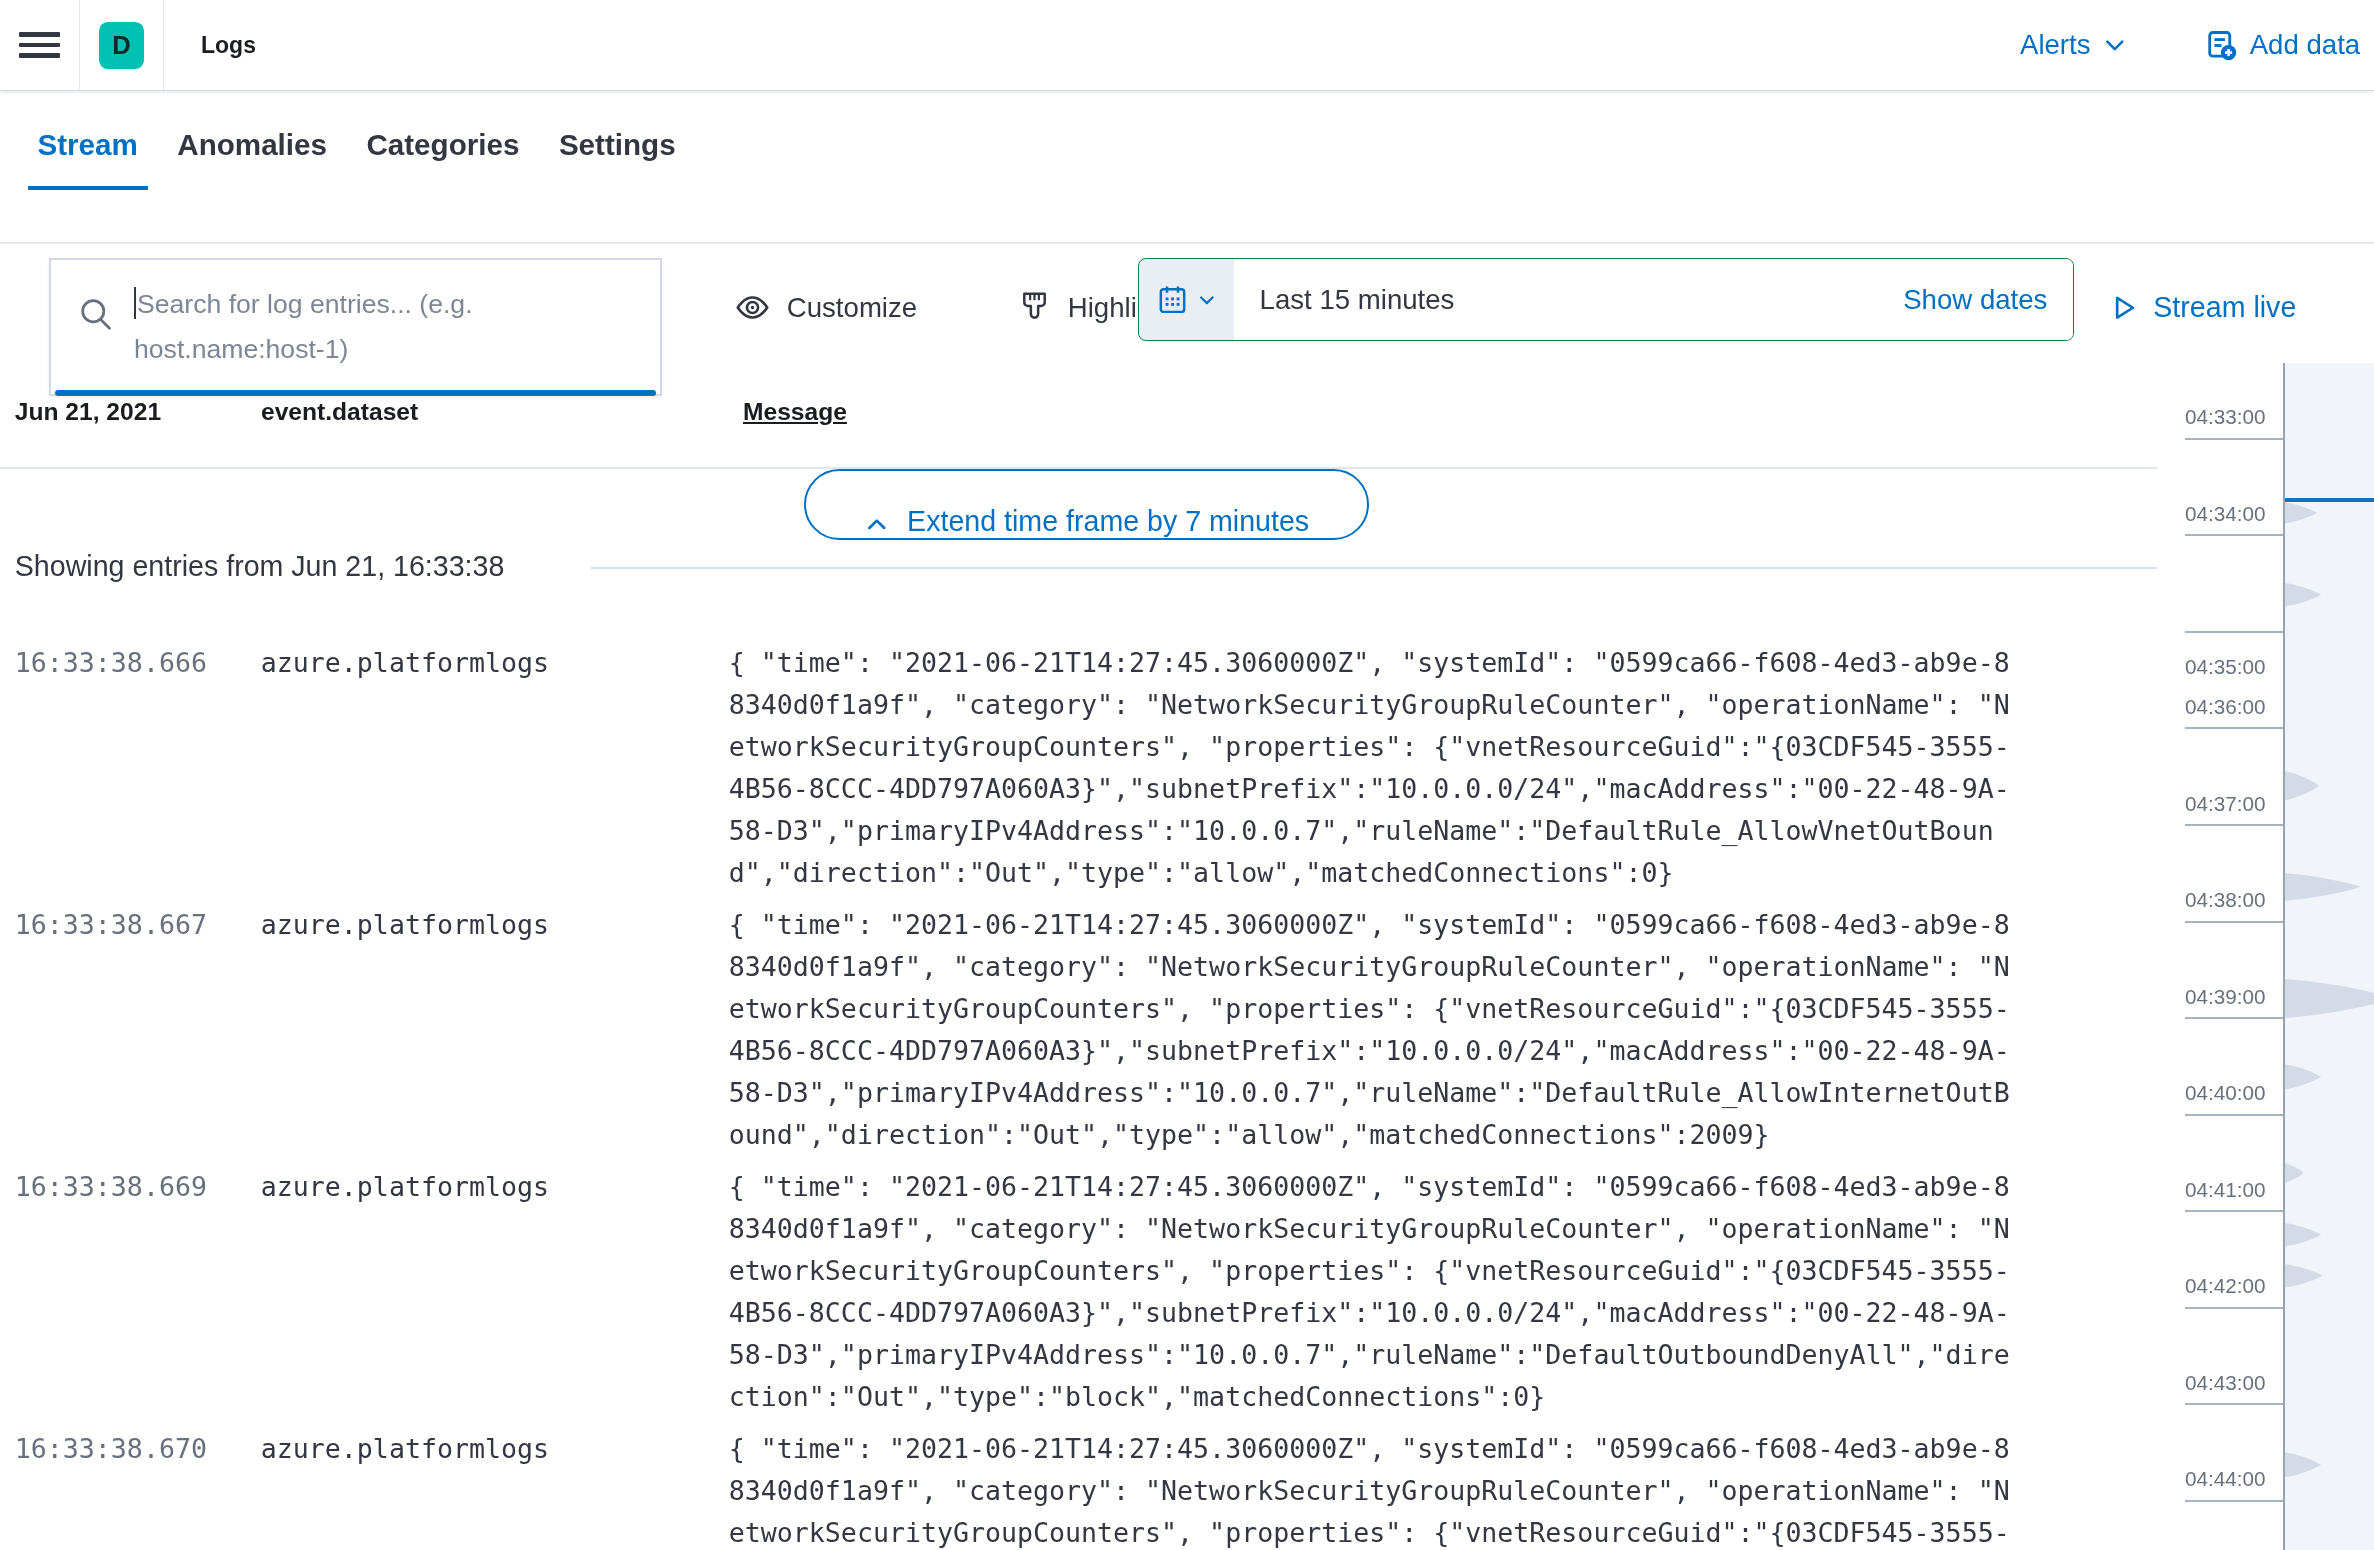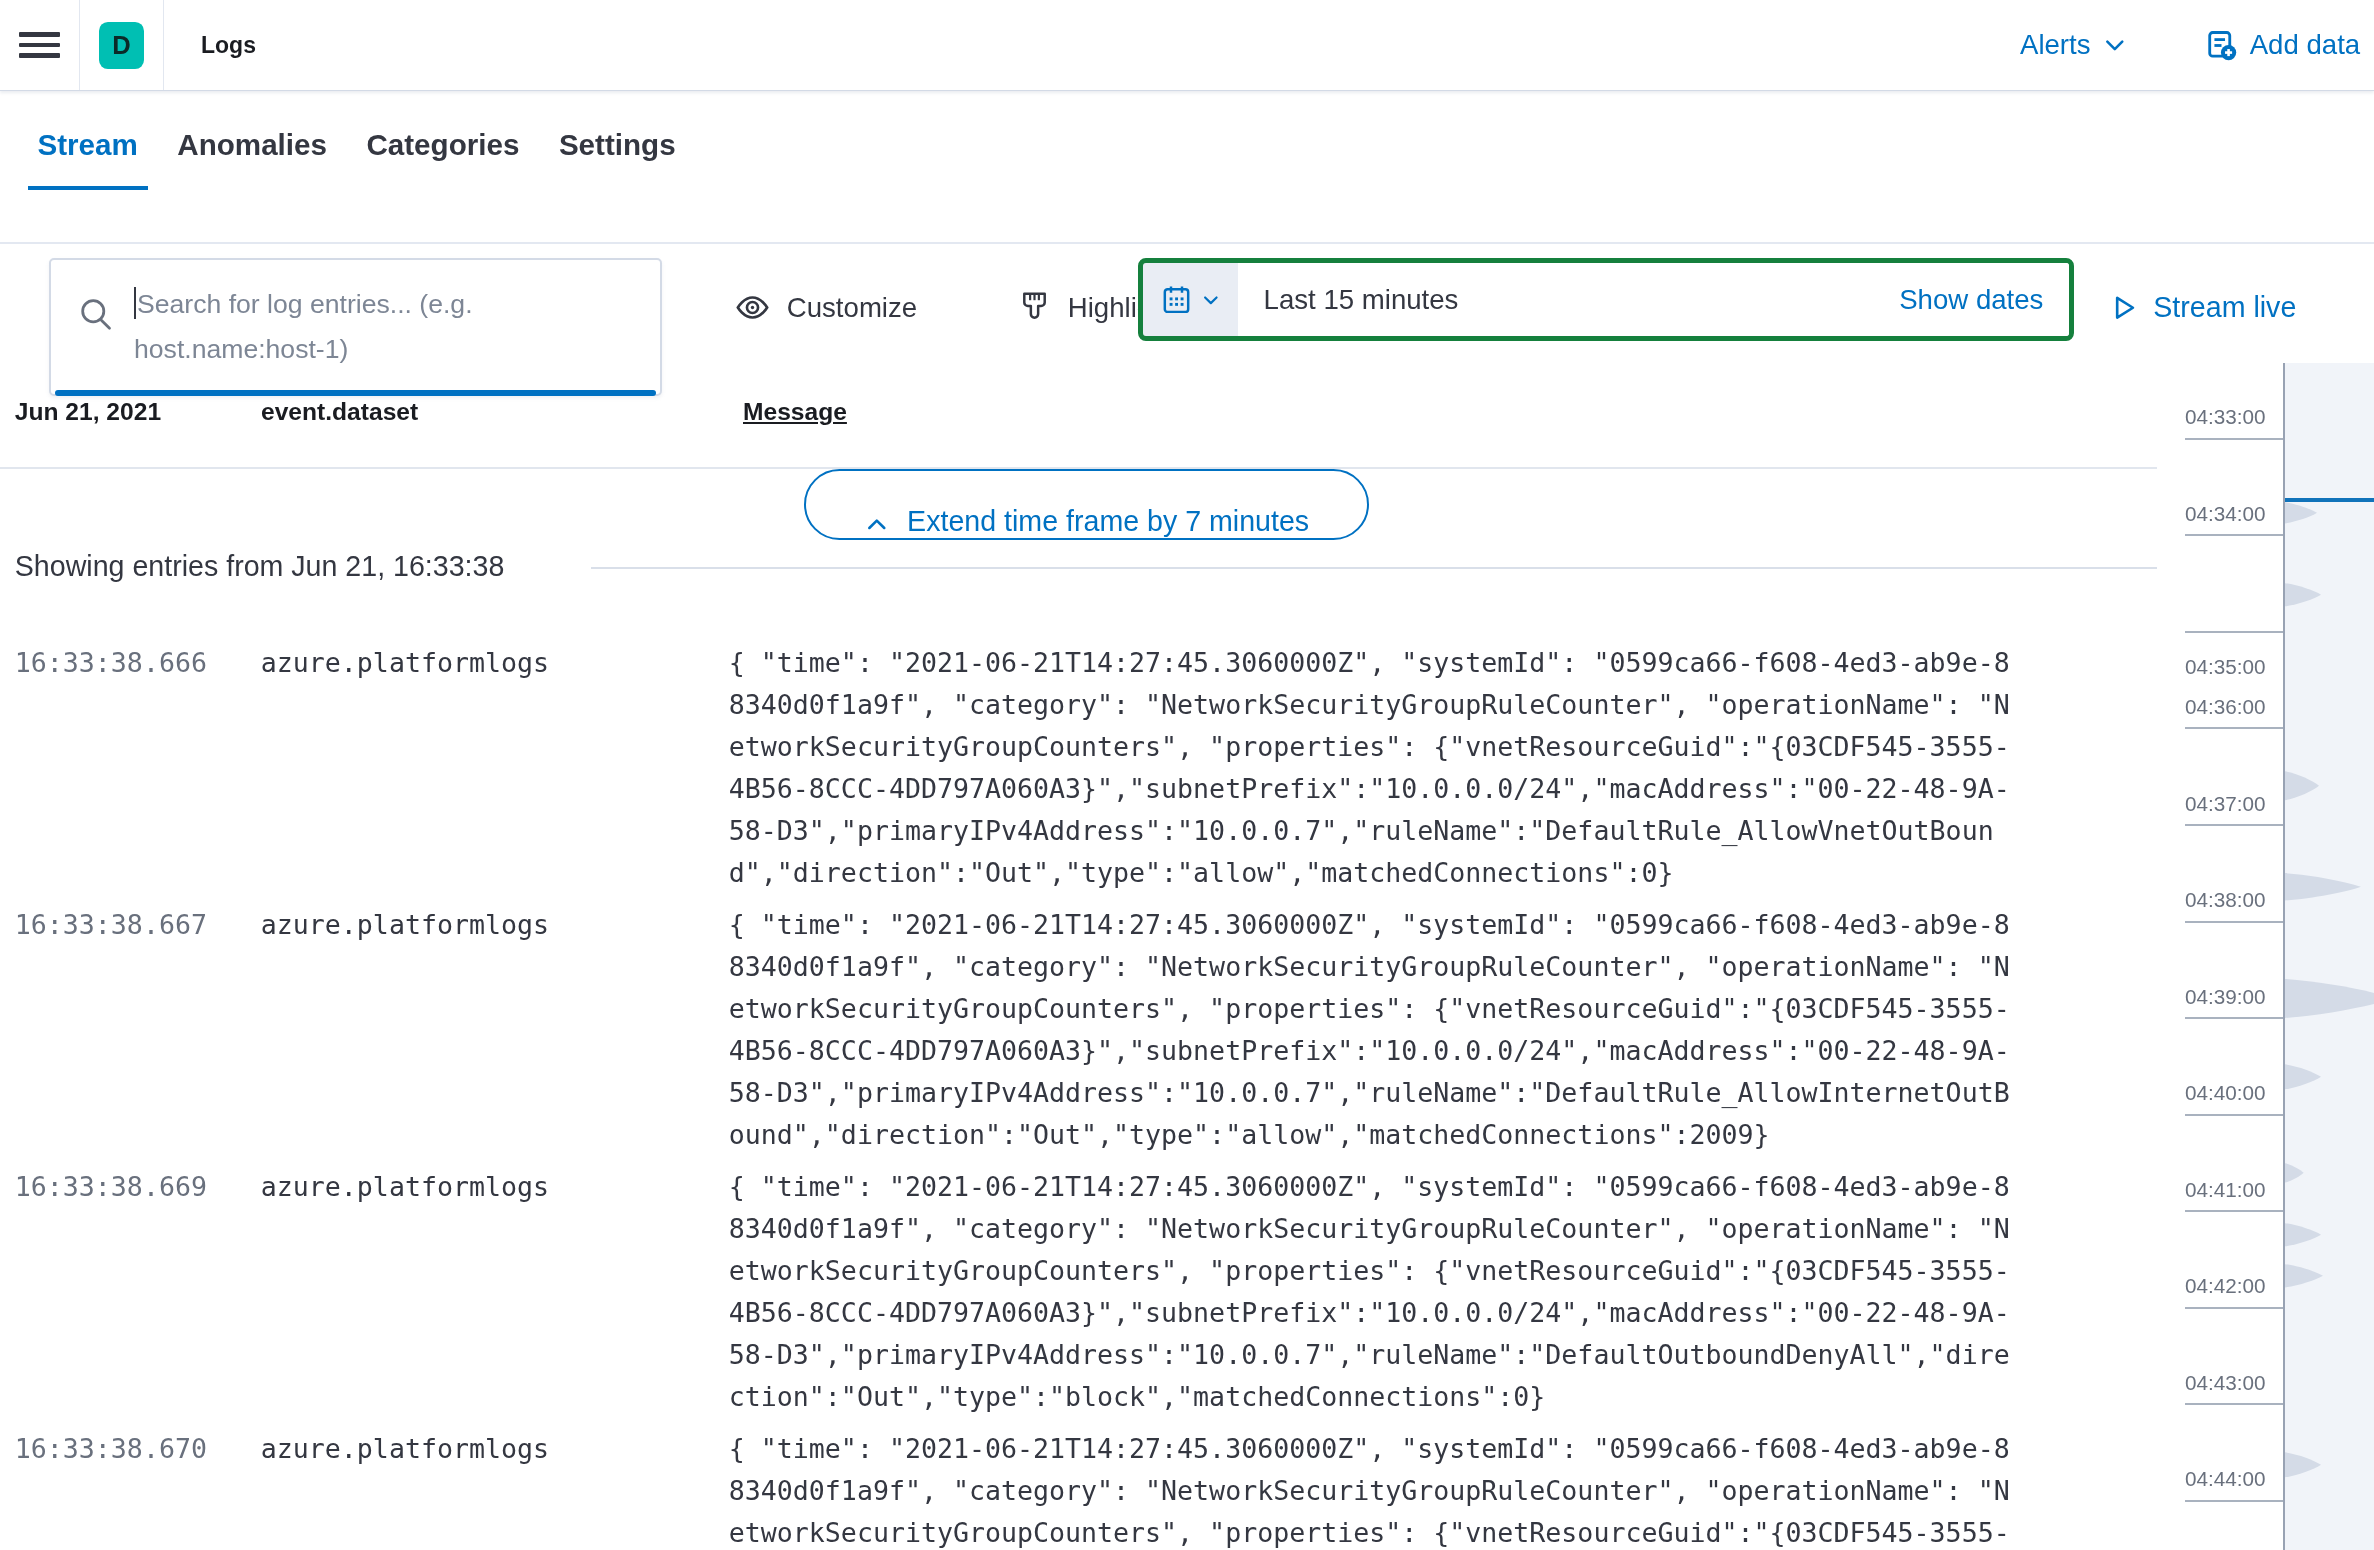--- a/index.html
+++ b/index.html
@@ -35,38 +35,38 @@
   }
   .tab {
     margin-top:29.6px; padding:7.9px 9.9px 23.6px; align-self:flex-start;
     font-size:29.6px; font-weight:600; color:#343741; cursor:pointer;
     border-bottom:4.9px solid transparent;
   }
   .tab.active { color:#0071c2; border-bottom-color:#0071c2; }
   
   .searchbox {
     position:absolute; left:49px; top:258px; width:613px; height:138px;
-    background:#fff; border:2px solid #d3dae6; border-radius:5px;
+    background:#fff; border:2px solid #d3dae6; border-radius:0;
     box-shadow:0 2px 3.9px rgba(152,162,179,.15); z-index:20;
   }
   .searchbox .focusbar { position:absolute; left:3.9px; right:3.9px; bottom:-2px; height:5.9px; background:#0071c2; border-radius:3px; }
   .searchbox .mag { position:absolute; left:25.6px; top:35px; }
   .search-ph {
     position:absolute; left:83px; top:21.7px; width:443px;
     font-size:26.6px; line-height:45px; color:#7d8695;
   }
   .caret { display:inline-block; width:2px; height:31.5px; background:#343741; vertical-align:-5.9px; margin-right:1px; }
   .tool-btn {
     position:absolute; top:284px; display:flex; align-items:center; gap:15.8px;
     font-size:27.6px; color:#343741; cursor:pointer; height:47px;
   }
   .datepicker {
     position:absolute; left:1138px; top:258px; width:936px; height:83px;
     display:flex; border-radius:7.9px; overflow:hidden; background:#e9edf4;
-    border:5px solid #15803d;
+    border:1px solid #15803d;
   }
   .dp-quick { width:95px; display:flex; align-items:center; justify-content:center; gap:7.9px; cursor:pointer; }
   .dp-main { flex:1; background:#fff; display:flex; align-items:center; padding:0 25.6px; }
   .dp-value { font-size:27.6px; color:#343741; cursor:pointer; }
   .dp-showdates { margin-left:auto; font-size:27.6px; font-weight:500; color:#0071c2; cursor:pointer; }
   .streamlive { position:absolute; left:2108px; top:284px; display:flex; align-items:center; gap:13.8px; color:#0071c2; font-size:28.6px; font-weight:500; cursor:pointer; height:47px; }
   
   .colheads { position:absolute; left:0; top:398px; width:2157px; height:39px; font-weight:700; font-size:24.6px; color:#1a1c21; z-index:2; }
   .colheads .c1 { position:absolute; left:14.8px; }
   .colheads .c2 { position:absolute; left:261px; }

